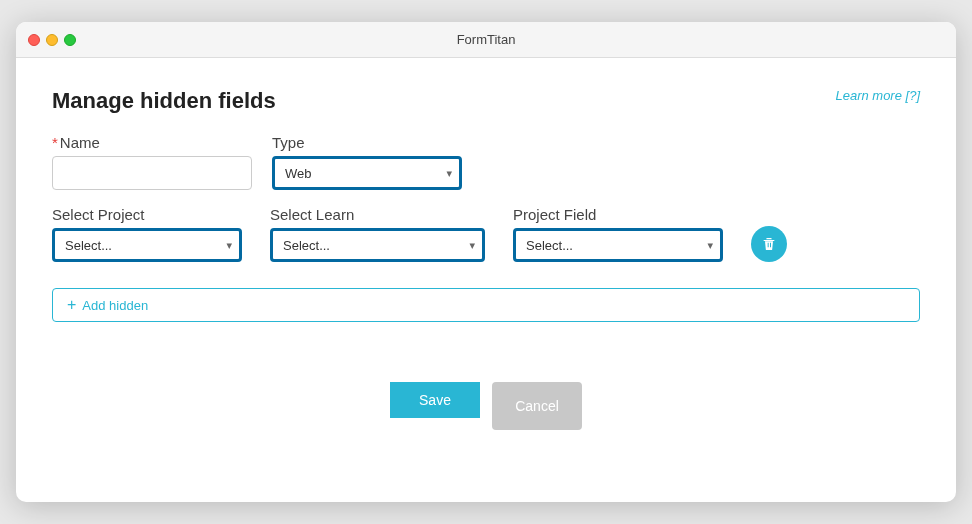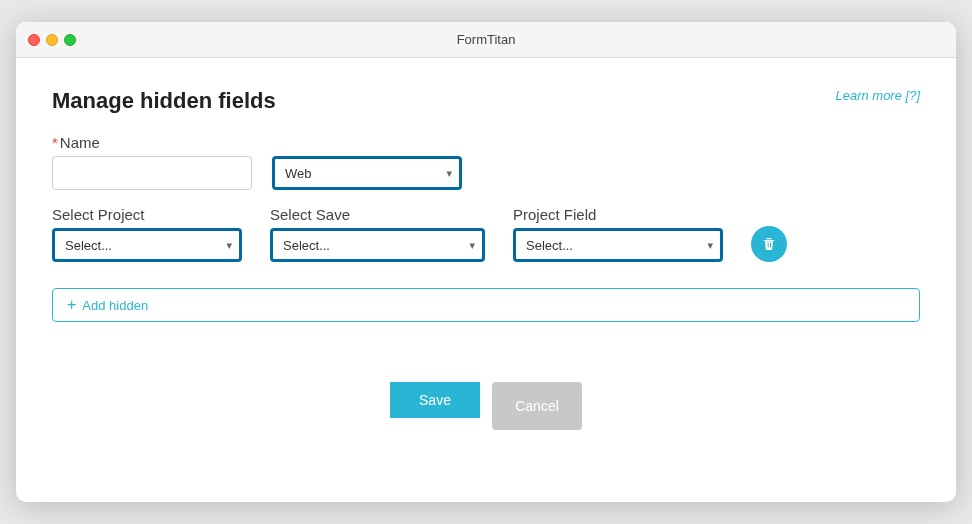--- a/index.html
+++ b/index.html
@@ -261,20 +261,21 @@
       <div class="row-1">
 
         <div class="field-group">
           <label class="field-label">
             <span class="required-star">*</span><span>Name</span>
           </label>
           <input type="text" class="text-input" style="">
         </div>
 
         <div class="field-group">
+          <label class="field-label">Type</label>
           <div class="select-wrapper">
             <select class="select-input select-type">
               <option>Web</option>
               <option>Mobile</option>
               <option>Desktop</option>
             </select>
             <span class="chevron-icon">▾</span>
           </div>
         </div>
       </div>
@@ -285,21 +286,21 @@
           <label class="field-label">Select Project</label>
           <div class="select-wrapper">
             <select class="select-input select-project">
               <option value="">Select...</option>
             </select>
             <span class="chevron-icon">▾</span>
           </div>
         </div>
 
         <div class="field-group">
-          <label class="field-label">Select Save</label>
+          <label class="field-label">Select Learn</label>
           <div class="select-wrapper">
             <select class="select-input select-page">
               <option value="">Select...</option>
             </select>
             <span class="chevron-icon">▾</span>
           </div>
         </div>
 
         <div class="field-group">
           <label class="field-label">Project Field</label>

